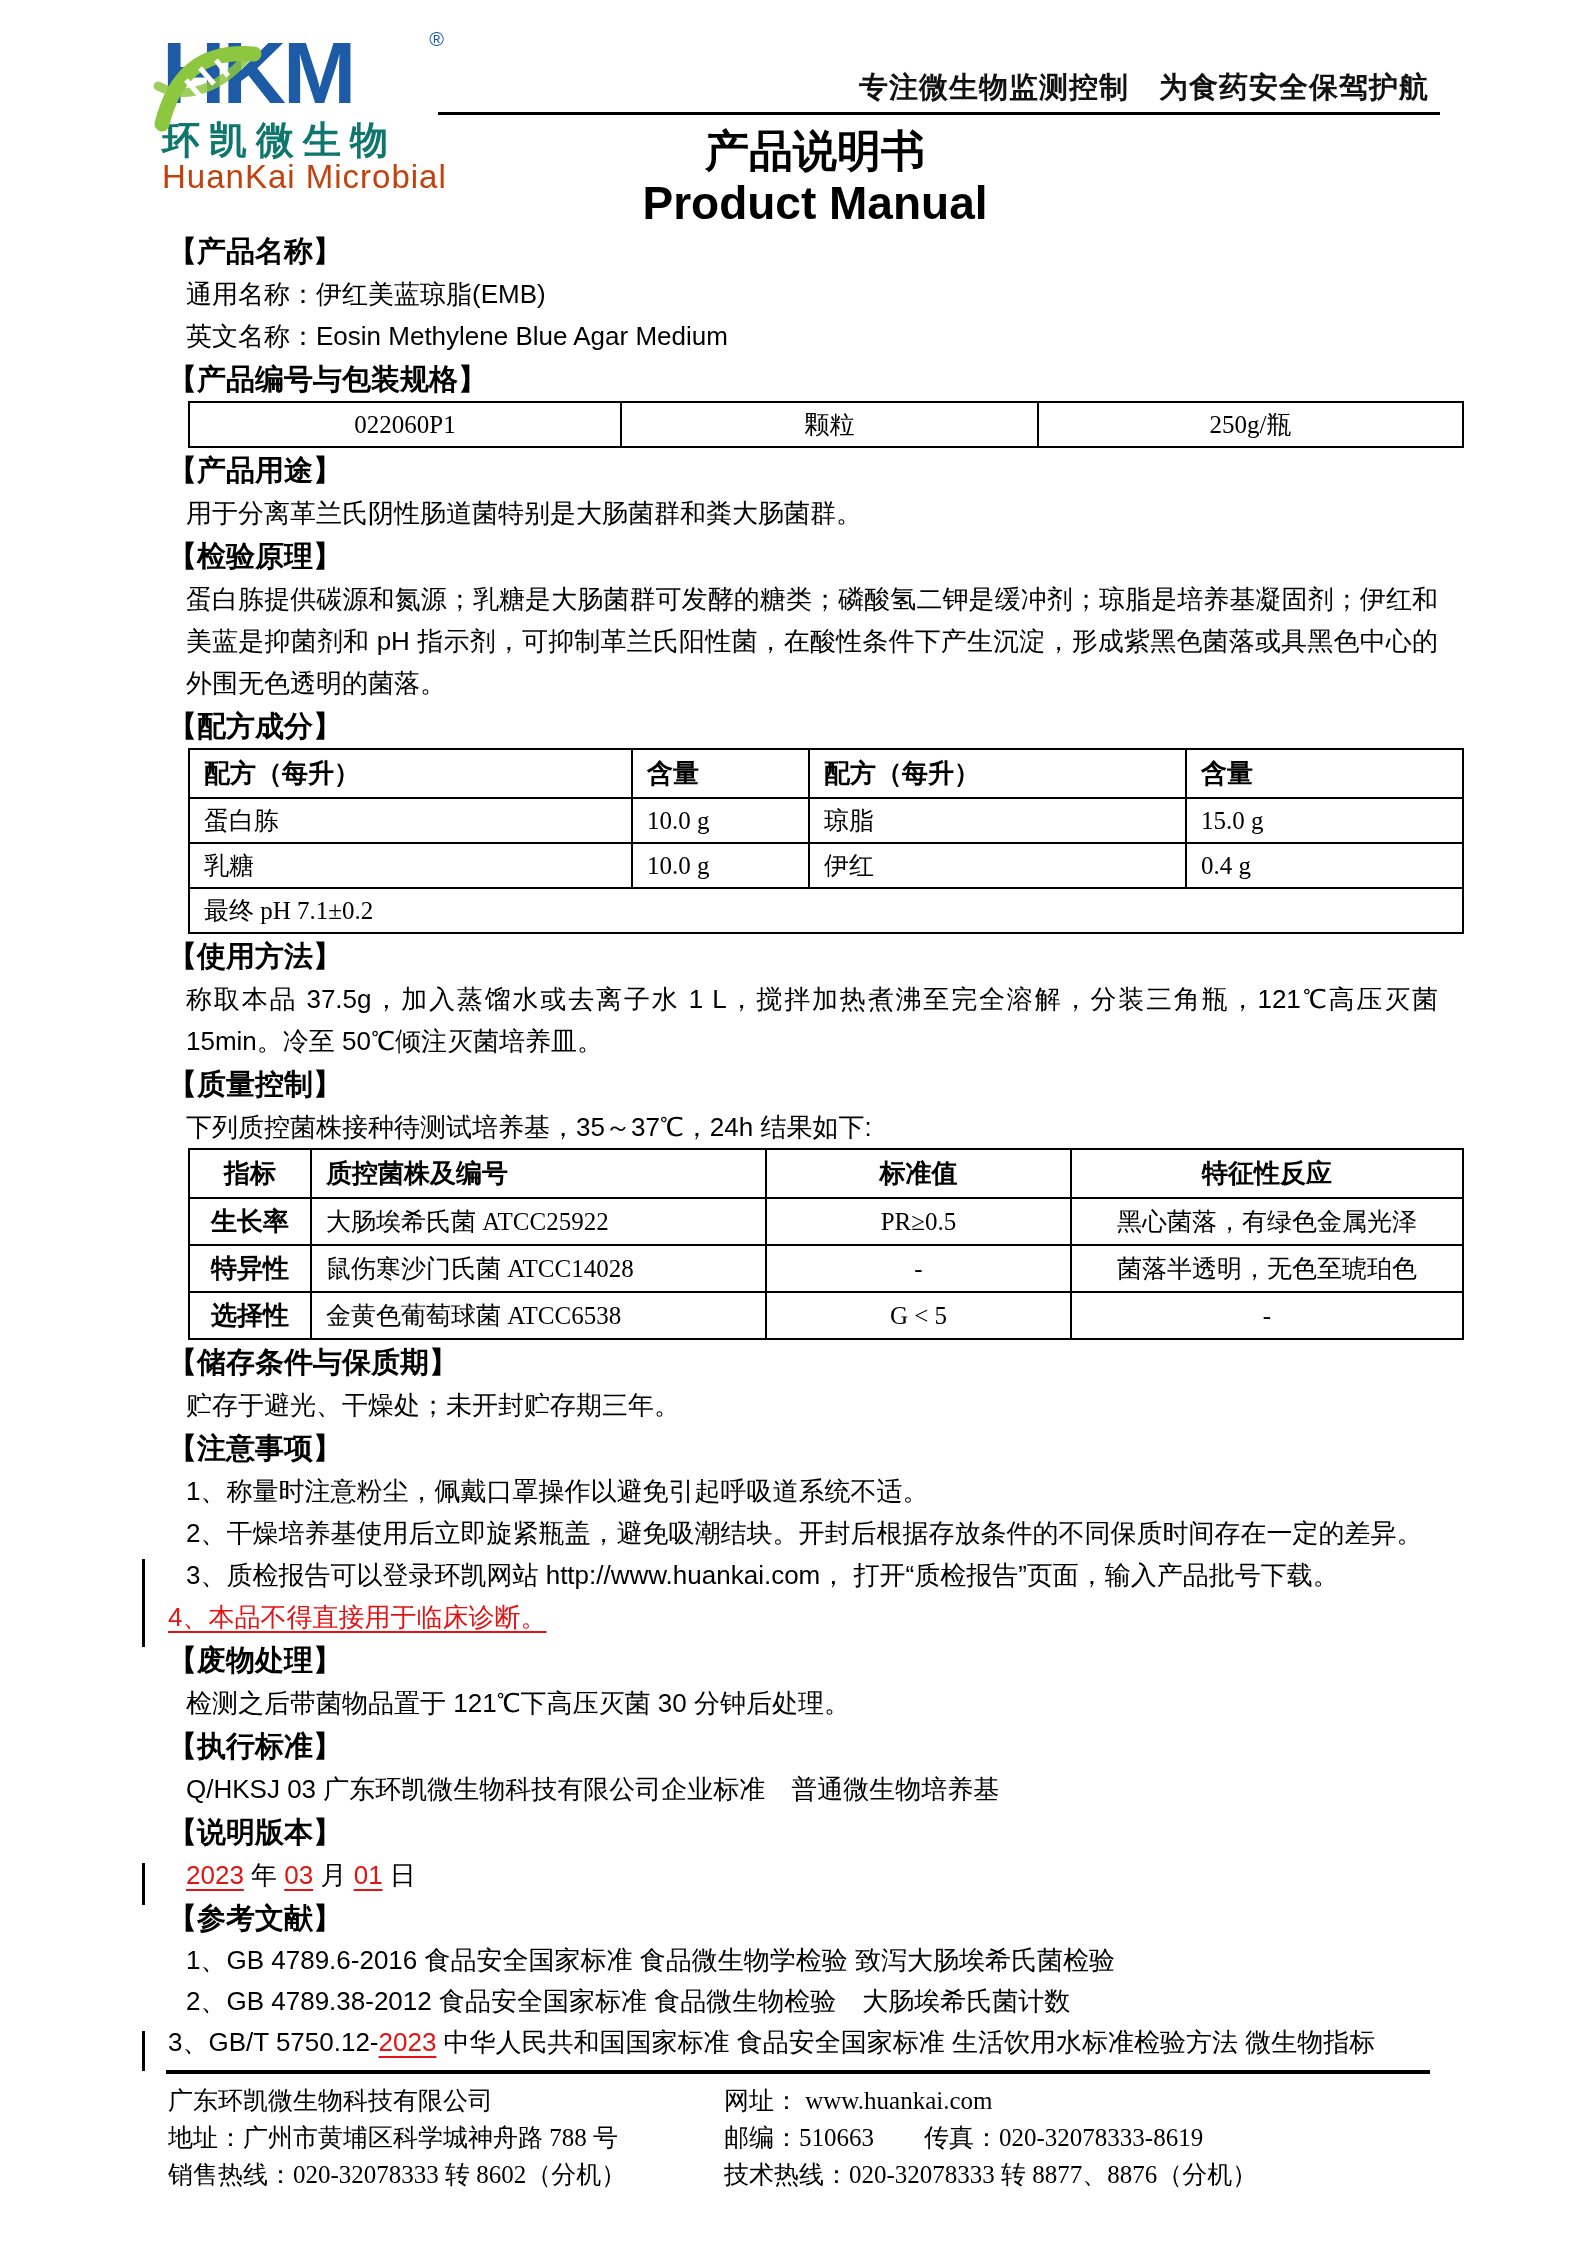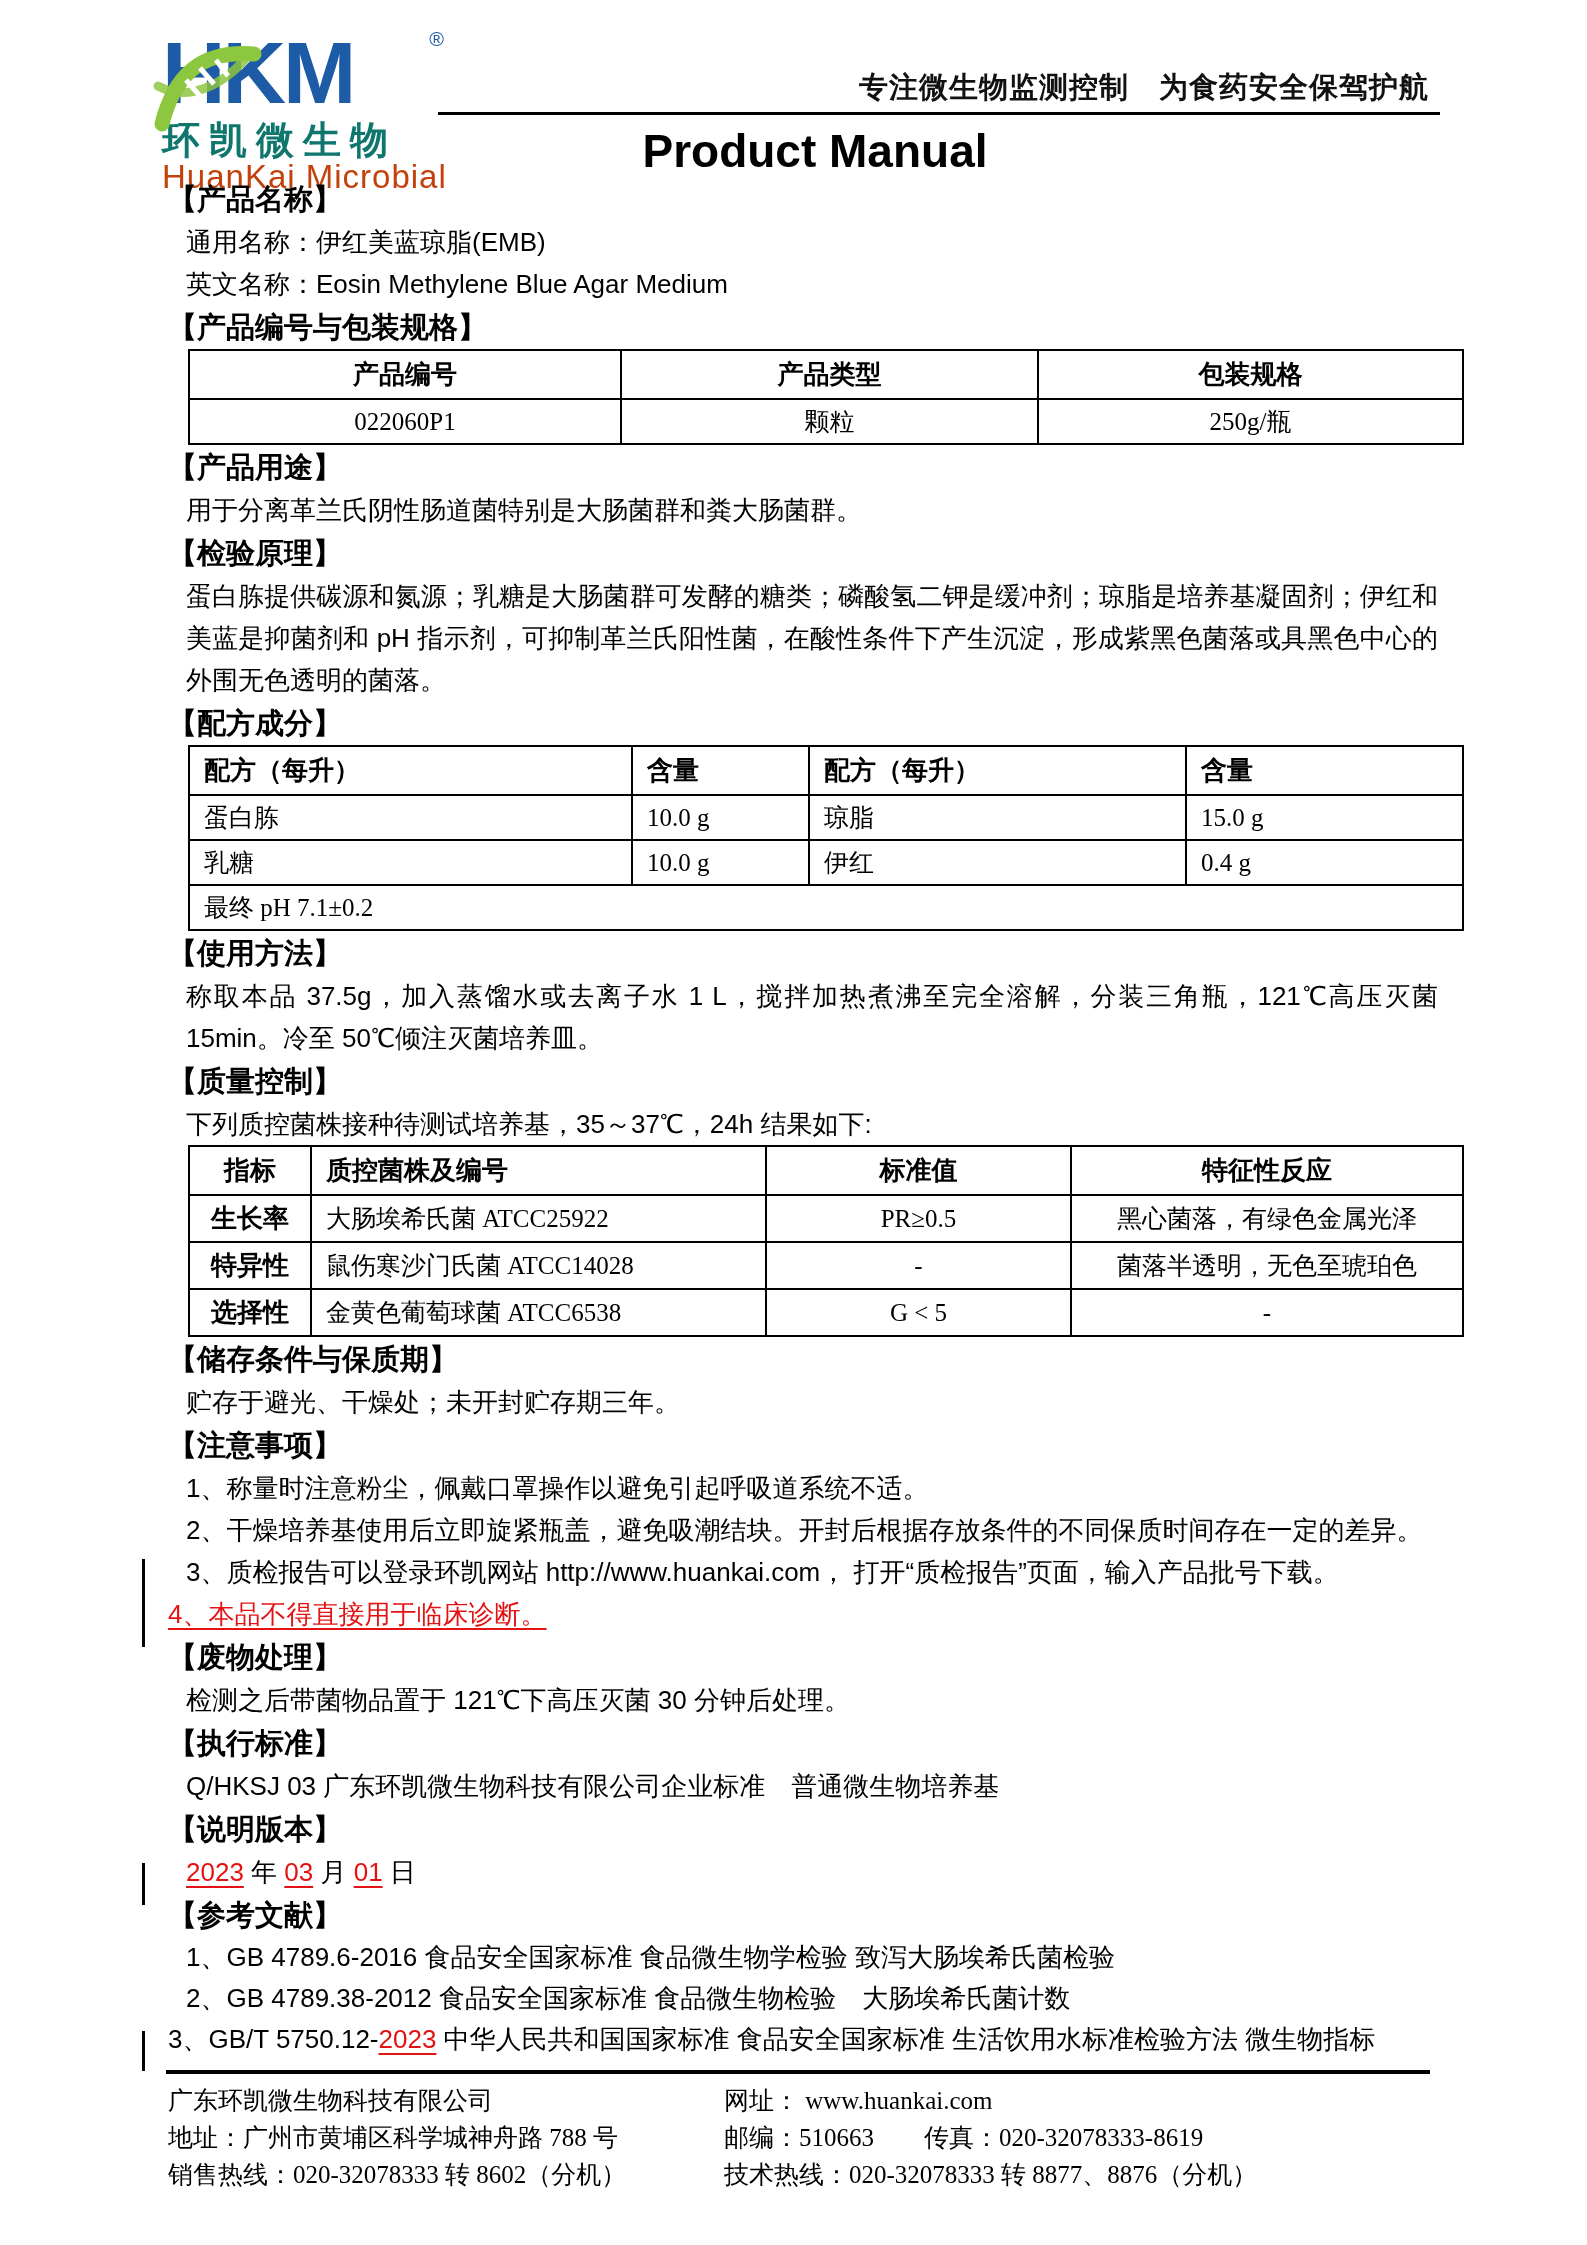--- a/index.html
+++ b/index.html
@@ -78,39 +78,35 @@
   </div>
   <div class="slogan">专注微生物监测控制　为食药安全保驾护航</div>
   <div class="header-rule"></div>
 
   <div class="revbar revbar-a"></div>
   <div class="revbar revbar-b"></div>
   <div class="revbar revbar-c"></div>
 
   <div class="content">
 
+    <div class="title-cn">产品说明书</div>
     <div class="title-en">Product Manual</div>
 
     <div class="sec">【产品名称】</div>
     <p class="body-line no-just"><span>通用名称：</span><span>伊红美蓝琼脂(EMB)</span></p>
     <p class="body-line no-just"><span>英文名称：</span><span>Eosin Methylene Blue Agar Medium</span></p>
 
     <div class="sec">【产品编号与包装规格】</div>
     <table class="t-cat">
       <colgroup>
           <col style="width:432px">
           <col style="width:417px">
           <col style="width:425px">
         </colgroup>
       <tbody>
-          <tr>
-        <th>产品编号</th>
-        <th>产品类型</th>
-        <th>包装规格</th>
-      </tr>
       <tr>
         <td>022060P1</td>
         <td>颗粒</td>
         <td>250g/瓶</td>
       </tr>
     </tbody>
       </table>
 
     <div class="sec">【产品用途】</div>
     <p class="body-line">用于分离革兰氏阴性肠道菌特别是大肠菌群和粪大肠菌群。</p>

